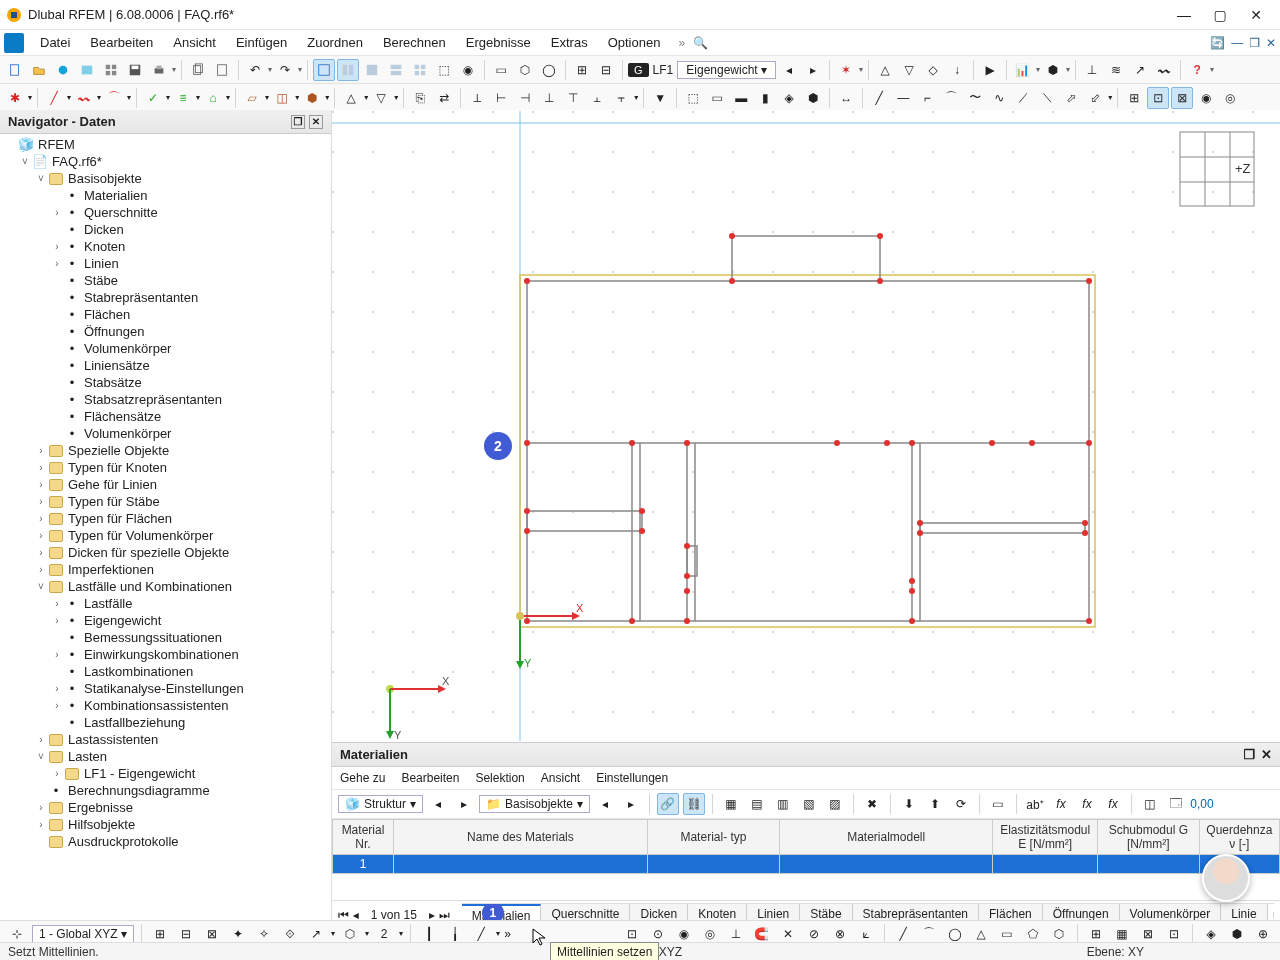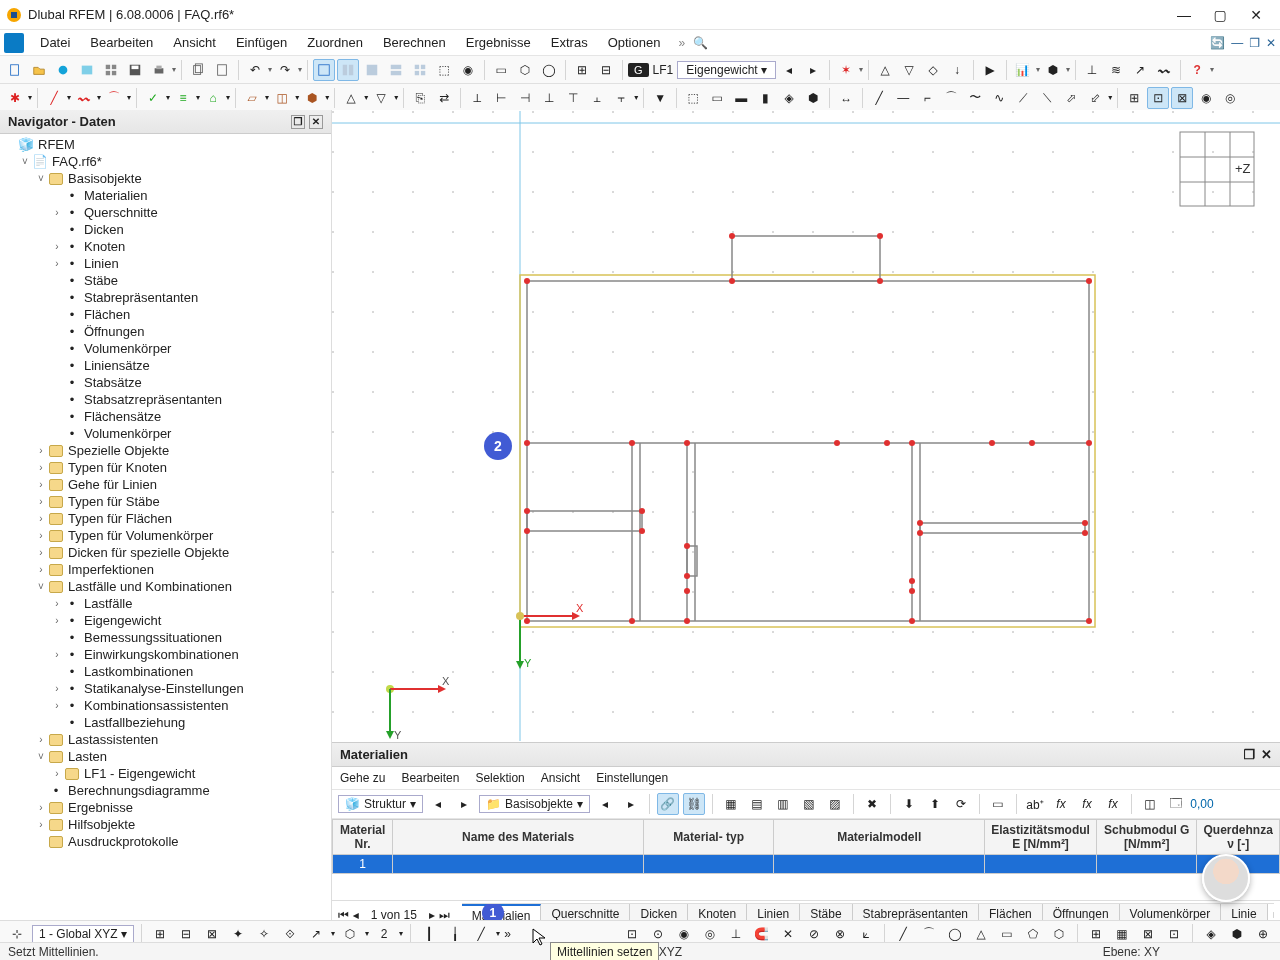--- a/index.html
+++ b/index.html
@@ -51,33 +51,33 @@
 .annot { position:absolute; width:28px; height:28px; border-radius:50%; background:#415bd4; color:#fff; display:flex; align-items:center; justify-content:center; font-weight:600; font-size:14px; }
 
 
 .datapanel { position:absolute; left:332px; right:0; bottom:32px; height:186px; background:#fff; border-top:1px solid #ccc; display:flex; flex-direction:column; }
 .dp-title { background:linear-gradient(#f0f0f0,#e6e6e6); padding:4px 8px; font-weight:600; font-size:13px; border-bottom:1px solid #ccc; display:flex; justify-content:space-between; }
 .dp-menu { display:flex; gap:16px; padding:4px 8px; font-size:12px; border-bottom:1px solid #e5e5e5; }
 .dp-tools { display:flex; align-items:center; gap:4px; padding:3px 6px; border-bottom:1px solid #e5e5e5; }
 .dp-tools .sel { border:1px solid #aac; padding:1px 6px; background:#fff; font-size:12px; min-width:80px; display:flex; align-items:center; gap:4px; }
 .dp-table { flex:1; overflow:auto; }
 .dp-table table { border-collapse:collapse; width:100%; font-size:12px; }
-.dp-table th { background:#f4f4f4; border:1px solid #ccc; padding:3px 6px; font-weight:700; color:#333; }
+.dp-table th { background:#f4f4f4; border:1px solid #ccc; padding:3px 6px; font-weight:400; color:#333; }
 .dp-table td { border:1px solid #ccc; padding:2px 6px; text-align:center; }
 .dp-table tr.sel-row td { background:#1e6fd6; color:#fff; }
 .dp-pager { display:flex; align-items:center; gap:4px; padding:2px 6px; border-top:1px solid #ddd; font-size:12px; }
 .dp-tabs { display:flex; overflow:hidden; border-top:1px solid #ddd; }
 .dp-tabs .tab { padding:3px 10px; border-right:1px solid #ccc; background:#f5f5f5; font-size:12px; white-space:nowrap; position:relative; }
 .dp-tabs .tab.active { background:#fff; border-top:2px solid #1e6fd6; }
 
 
 .bottombar { position:absolute; left:0; right:0; bottom:14px; height:26px; border-top:1px solid #ddd; display:flex; align-items:center; padding:0 6px; gap:4px; background:#f9f9f9; }
 .statusbar { position:absolute; left:0; right:0; bottom:0; height:18px; background:#f5f5f5; border-top:1px solid #ddd; display:flex; align-items:center; padding:8px 8px; font-size:12px; color:#333; gap:40px; }
 .statusbar .s-center { position:absolute; left:50%; transform:translateX(-50%); }
-.statusbar .s-right { position:absolute; right:120px;text-align:center; }
+.statusbar .s-right { position:absolute; right:136px;text-align:center; }
 
 .avatar { position:absolute; right:30px; bottom:58px; width:48px; height:48px; border-radius:50%; background:radial-gradient(circle at 50% 35%, #f3d9c9 35%, #ddd 36%); border:2px solid #fff; box-shadow:0 2px 6px rgba(0,0,0,.3); }
 
 
 .tooltip-box { position:absolute; bottom:-2px; left:550px; background:#ffffe1; border:1px solid #888; padding:2px 6px; font-size:12px; }
 </style>
 </head>
 <body>
 
 <div class="titlebar">

